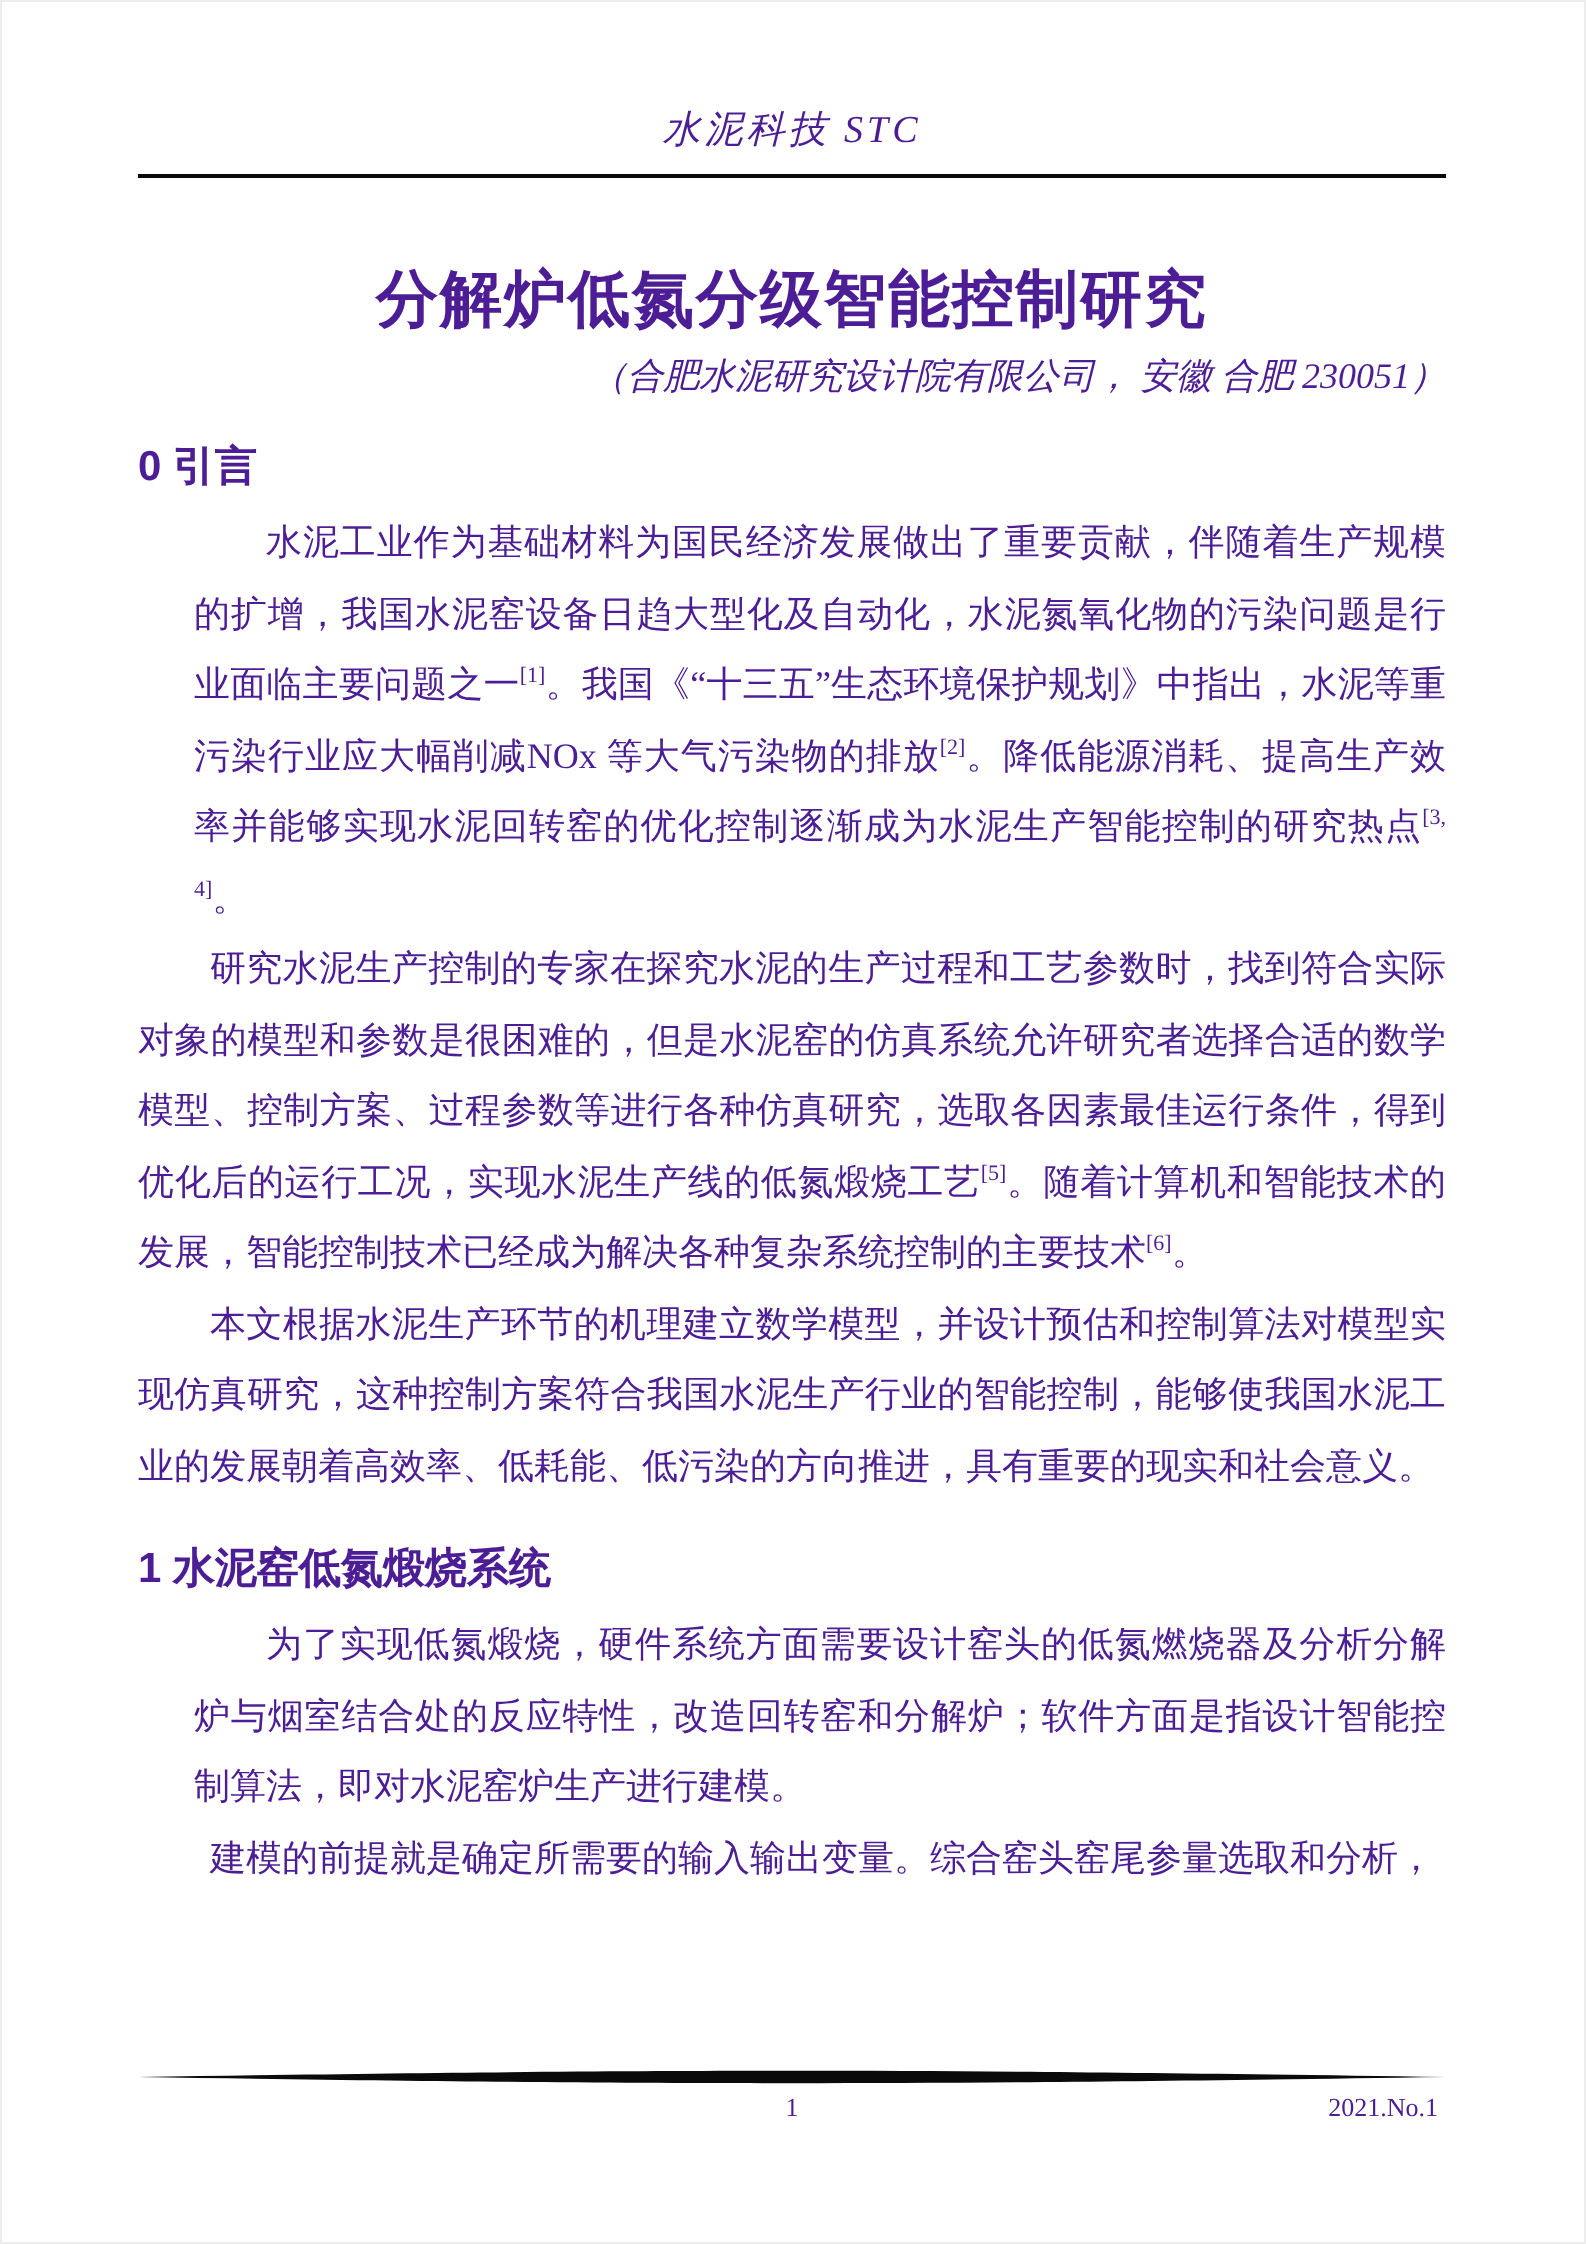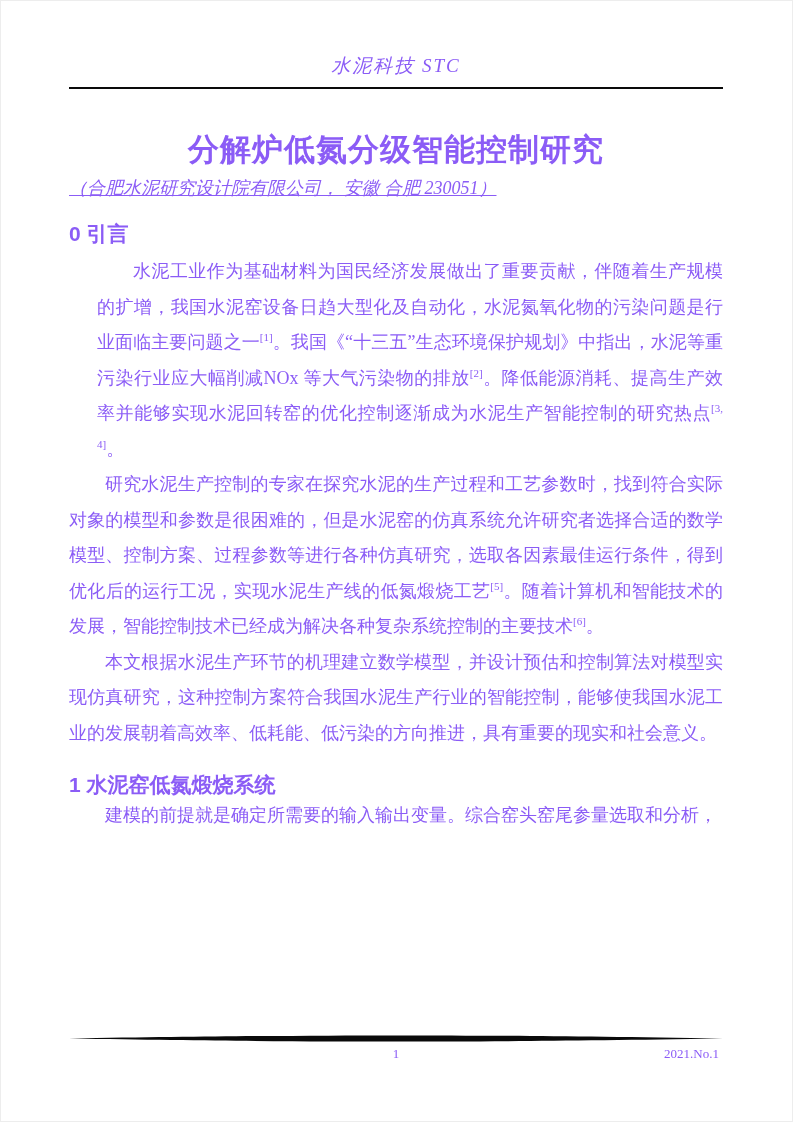--- a/index.html
+++ b/index.html
@@ -4,21 +4,21 @@
 <style>
   html,body{margin:0;padding:0;background:#ffffff;}
   .page{
     position:relative;
     width:793px;height:1122px;
     margin:0 auto;
     background:#fff;
     box-sizing:border-box;
     border:1px solid #ededed;
     font-family:"Liberation Serif","DejaVu Serif",serif;
-    color:#8b5cf6;
+    color:#4c1d95;
     overflow:hidden;
   }
   .content{
     padding:0 69px 0 68px;
   }
   .running-head{
     padding-top:54px;
     text-align:center;
     font-size:19px;
     line-height:22px;
@@ -41,25 +41,24 @@
   }
   .author{
     margin-top:26px;
     text-align:center;
     font-size:18px;
     line-height:22px;
     font-style:italic;
   }
   .affiliation{
     margin-top:7px;
-    text-align:left;
+    text-align:right;
     font-size:18px;
     line-height:24px;
     font-style:italic;
-    text-decoration:underline;
   }
   .h-level1{
     margin:20px 0 0 0;
     font-family:"Liberation Sans","DejaVu Sans",sans-serif;
     font-weight:700;
     font-size:21px;
     line-height:27px;
   }
   .h-level1.later{}
   .h-level2{
@@ -119,20 +118,21 @@
 
     <h1 class="title">分解炉低氮分级智能控制研究</h1>
     <div class="affiliation">（合肥水泥研究设计院有限公司， 安徽 合肥 230051）</div>
 
     <h2 class="h-level1">0 引言</h2>
     <p class="body-para first">水泥工业作为基础材料为国民经济发展做出了重要贡献，伴随着生产规模的扩增，我国水泥窑设备日趋大型化及自动化，水泥氮氧化物的污染问题是行业面临主要问题之一<sup>[1]</sup>。我国《“十三五”生态环境保护规划》中指出，水泥等重污染行业应大幅削减NOx 等大气污染物的排放<sup>[2]</sup>。降低能源消耗、提高生产效率并能够实现水泥回转窑的优化控制逐渐成为水泥生产智能控制的研究热点<sup>[3, 4]</sup>。</p>
     <p class="body-para">研究水泥生产控制的专家在探究水泥的生产过程和工艺参数时，找到符合实际对象的模型和参数是很困难的，但是水泥窑的仿真系统允许研究者选择合适的数学模型、控制方案、过程参数等进行各种仿真研究，选取各因素最佳运行条件，得到优化后的运行工况，实现水泥生产线的低氮煅烧工艺<sup>[5]</sup>。随着计算机和智能技术的发展，智能控制技术已经成为解决各种复杂系统控制的主要技术<sup>[6]</sup>。</p>
     <p class="body-para">本文根据水泥生产环节的机理建立数学模型，并设计预估和控制算法对模型实现仿真研究，这种控制方案符合我国水泥生产行业的智能控制，能够使我国水泥工业的发展朝着高效率、低耗能、低污染的方向推进，具有重要的现实和社会意义。</p>
 
     <h2 class="h-level1 later">1 水泥窑低氮煅烧系统</h2>
+    <p class="body-para first">为了实现低氮煅烧，硬件系统方面需要设计窑头的低氮燃烧器及分析分解炉与烟室结合处的反应特性，改造回转窑和分解炉；软件方面是指设计智能控制算法，即对水泥窑炉生产进行建模。</p>
     <p class="body-para">建模的前提就是确定所需要的输入输出变量。综合窑头窑尾参量选取和分析，</p>
 
   </div>
 
   <div class="footer">
     <svg class="footer-rule" viewBox="0 0 656 9" preserveAspectRatio="none" aria-hidden="true">
       <path d="M0,4.5 C150,2.2 240,1.4 328,1.4 C416,1.4 506,2.2 656,4.5 C506,6.8 416,7.6 328,7.6 C240,7.6 150,6.8 0,4.5 Z" fill="#0a0a0a"></path>
     </svg>
     <div class="footer-row">
       <span class="page-num">1</span>

